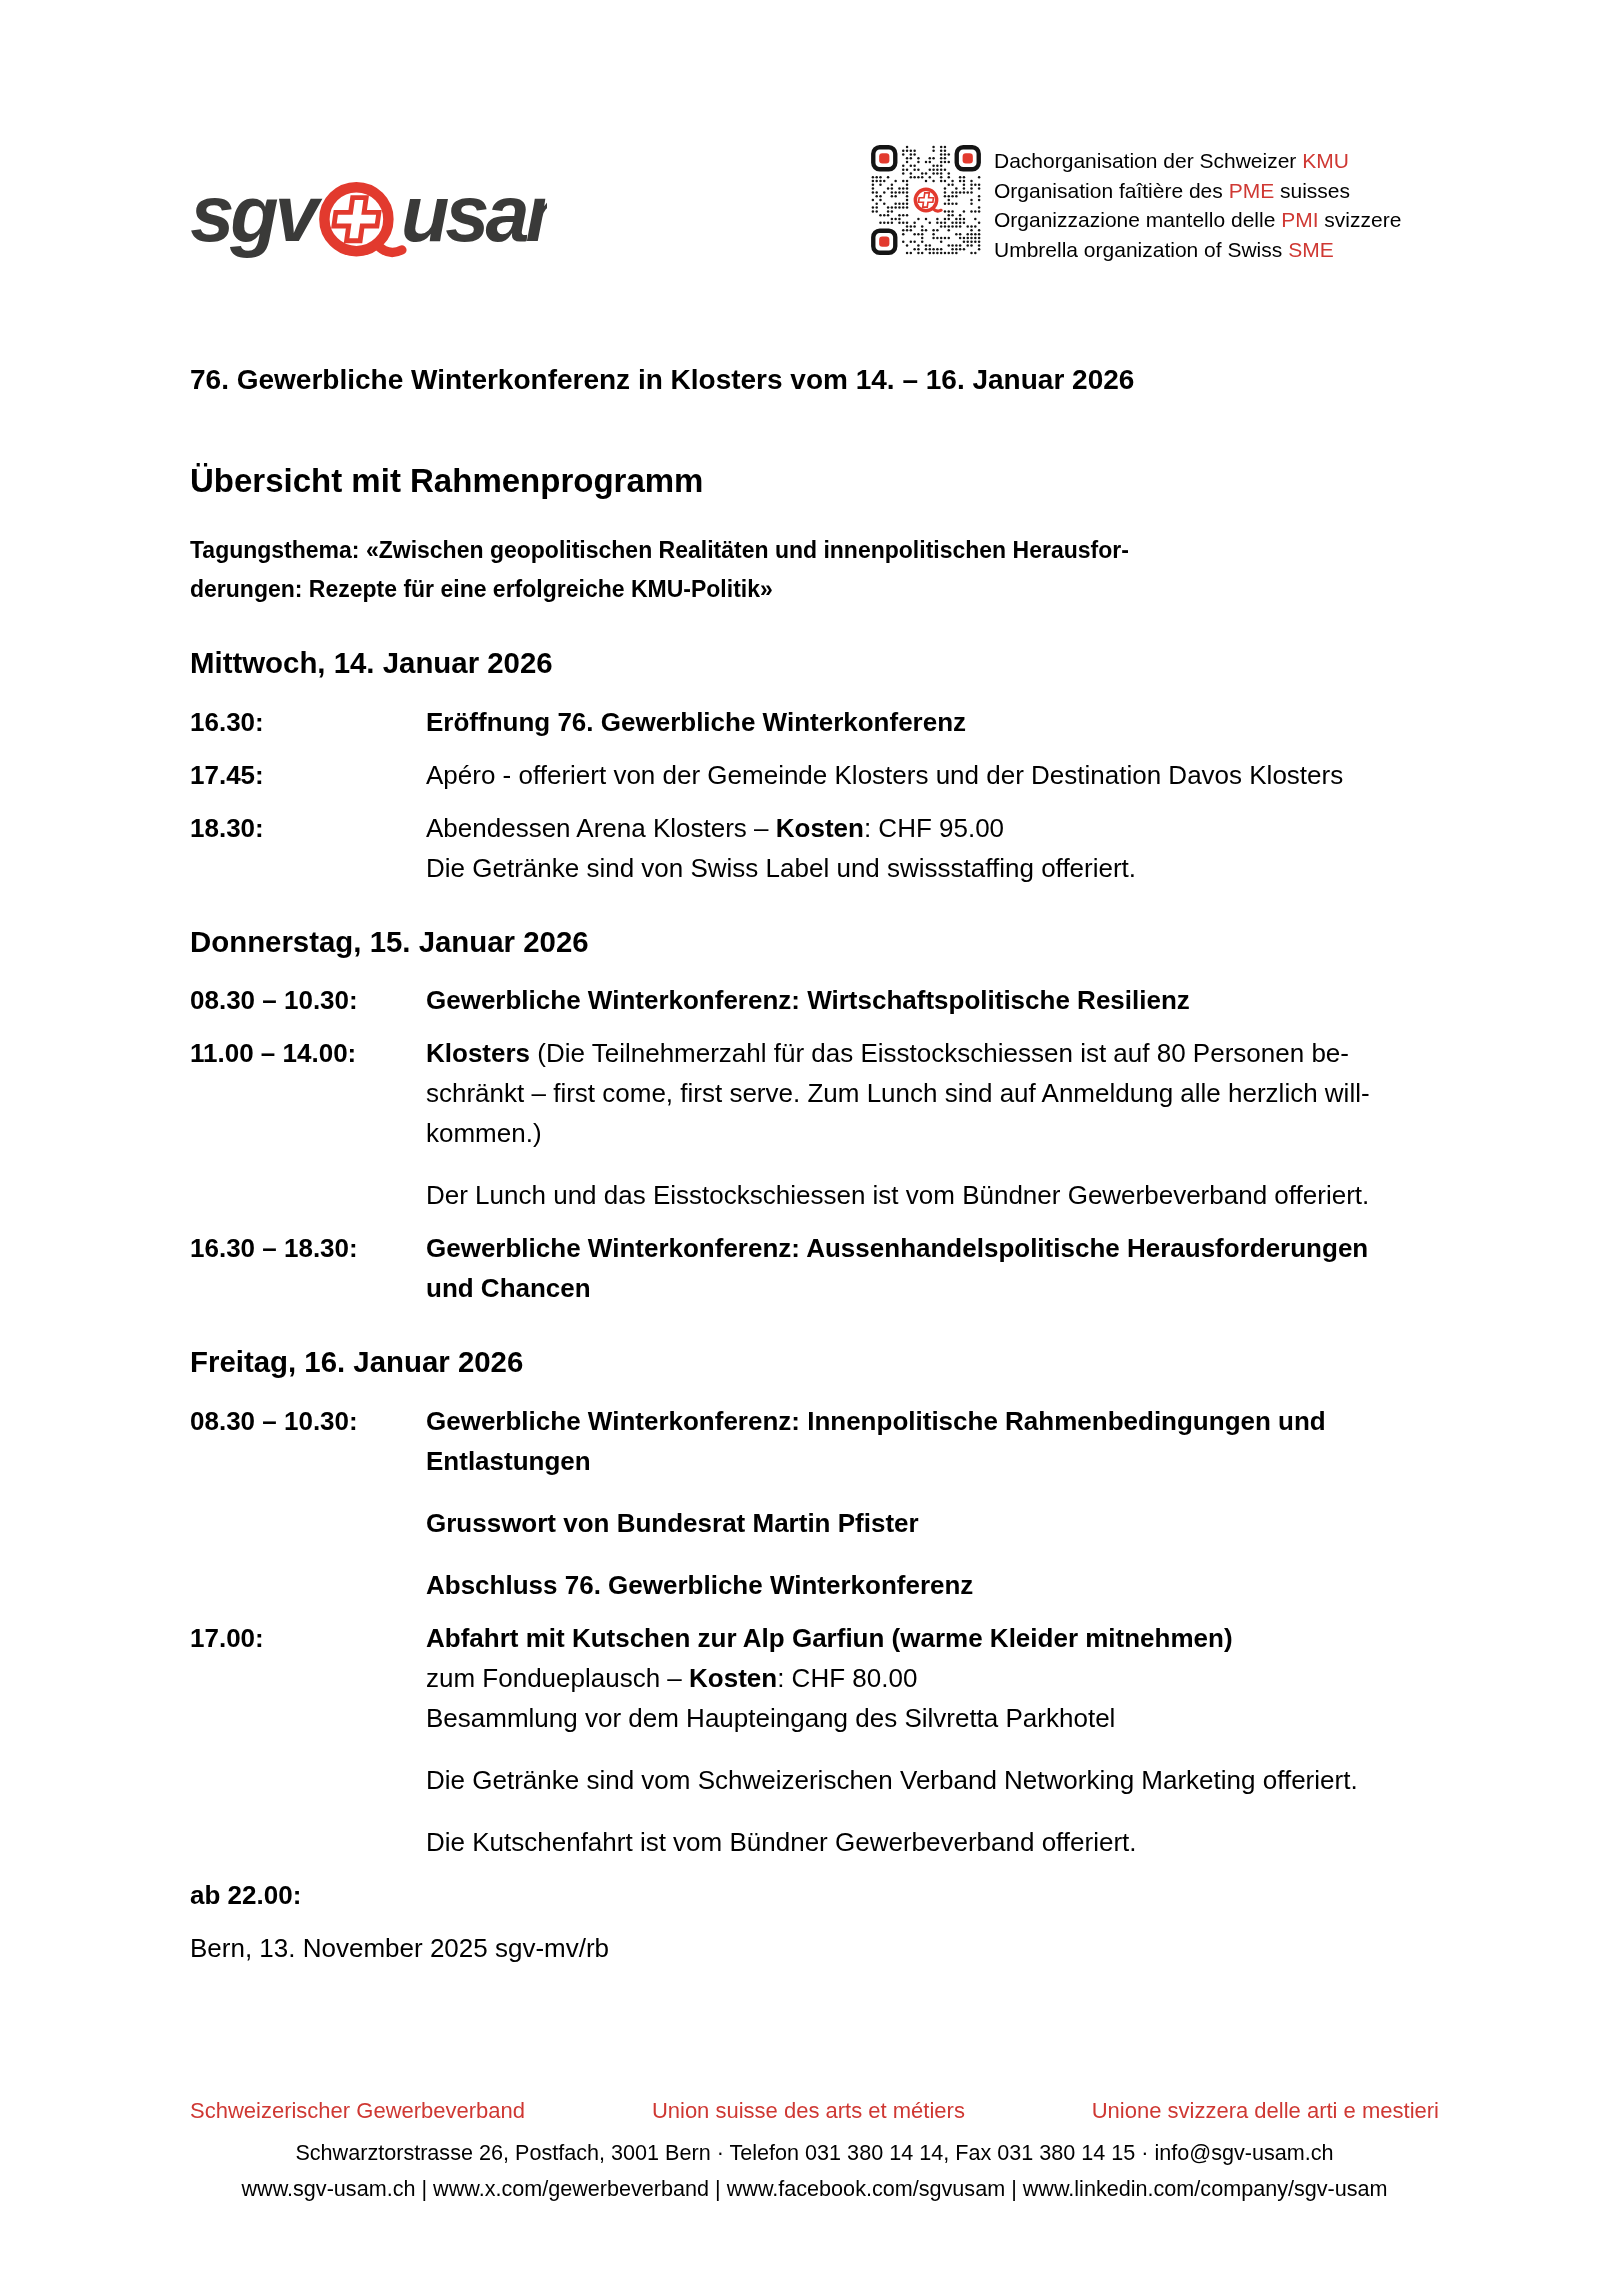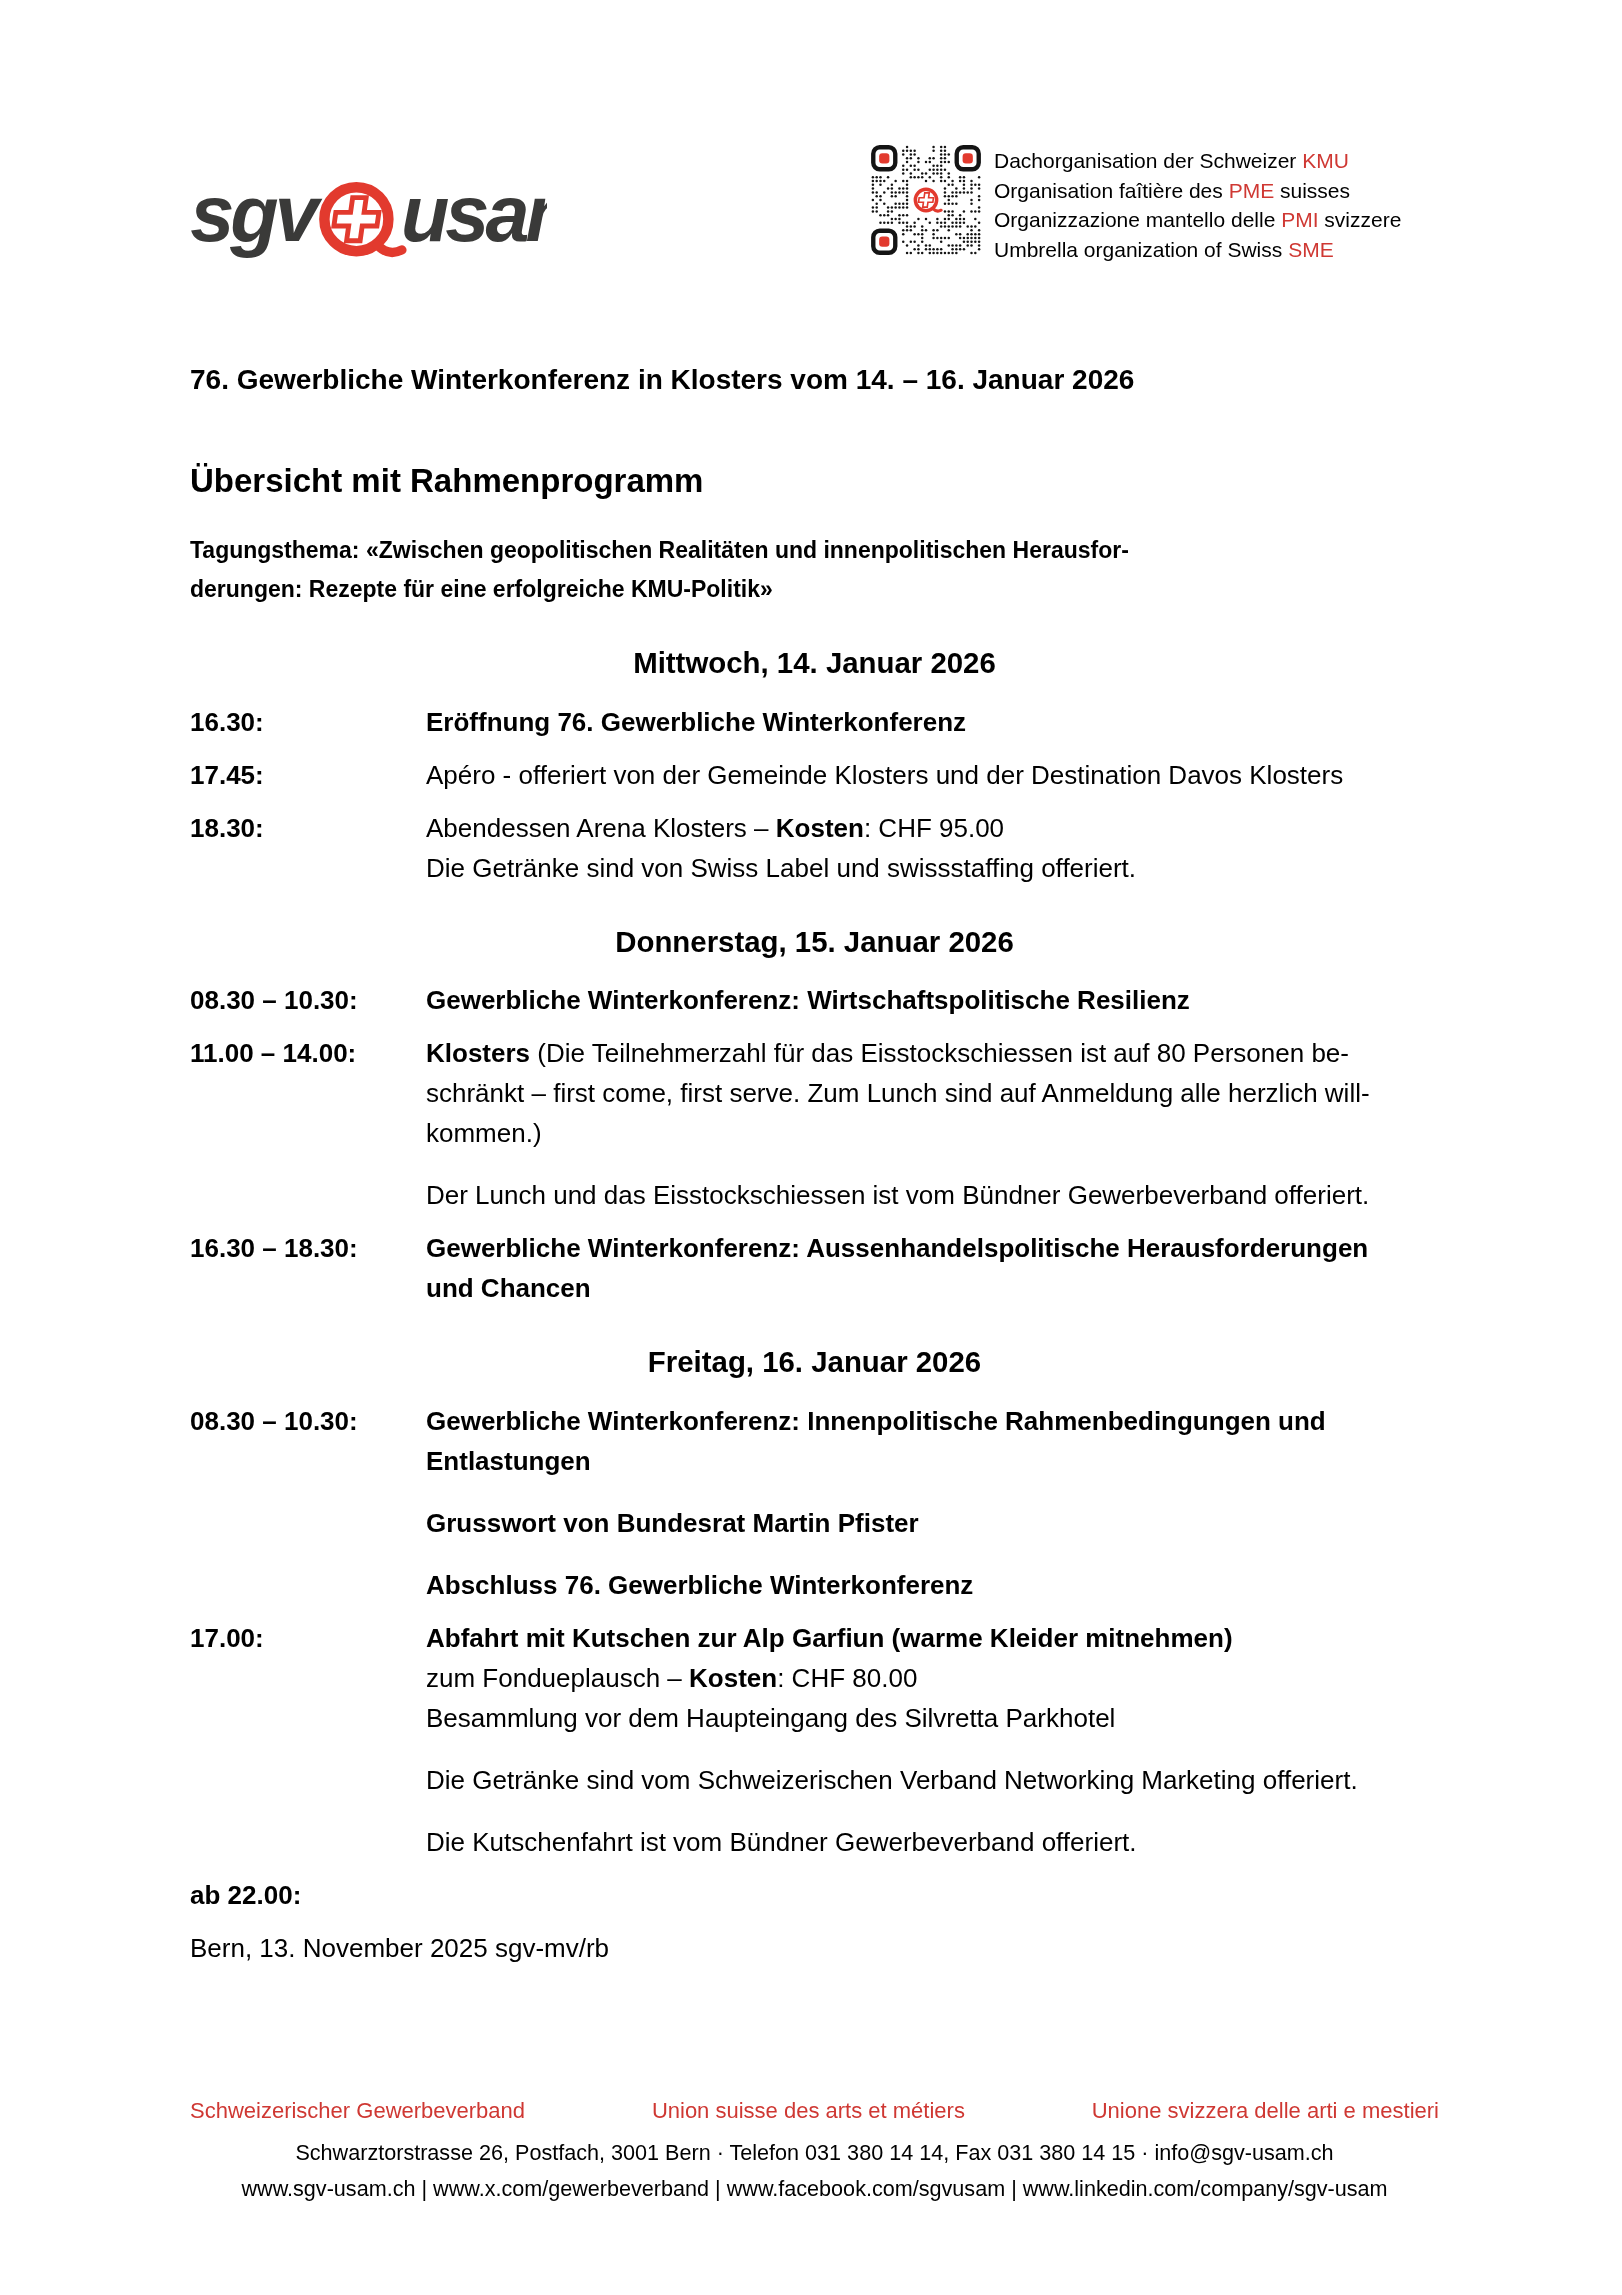--- a/index.html
+++ b/index.html
@@ -19,21 +19,21 @@
              fill:var(--logo-gray);}
   .qr{position:absolute;left:681px;top:0;width:110px;height:110px;}
   .info{position:absolute;left:804px;top:1.3px;font-size:21px;line-height:29.4px;}
   .info .red{color:var(--red);}
   
   .content{position:absolute;left:190px;top:363px;width:1249px;}
   .title{font-size:28px;line-height:33px;font-weight:bold;white-space:nowrap;}
   .subtitle{margin-top:64px;font-size:33px;line-height:41px;font-weight:bold;}
   .theme{margin-top:30px;font-size:23px;line-height:39px;font-weight:bold;}
   .theme .line{white-space:nowrap;}
-  .day{font-size:29.4px;line-height:38px;font-weight:bold;margin:35px 0 19.6px 0;text-align:center;}
+  .day{font-size:29.4px;line-height:38px;font-weight:bold;margin:35px 0 19.6px 0;}
   .item{display:grid;grid-template-columns:236px 1fr;margin-bottom:13px;
         font-size:26px;line-height:40px;}
   .time{font-weight:bold;}
   .para .line{white-space:nowrap;}
   .para + .para{margin-top:22px;}
   .bold{font-weight:bold;}
   .closing{font-size:26px;line-height:40px;}
   
   .footer{position:absolute;left:190px;top:2096px;width:1249px;}
   .orgs{display:flex;justify-content:space-between;color:var(--red);

